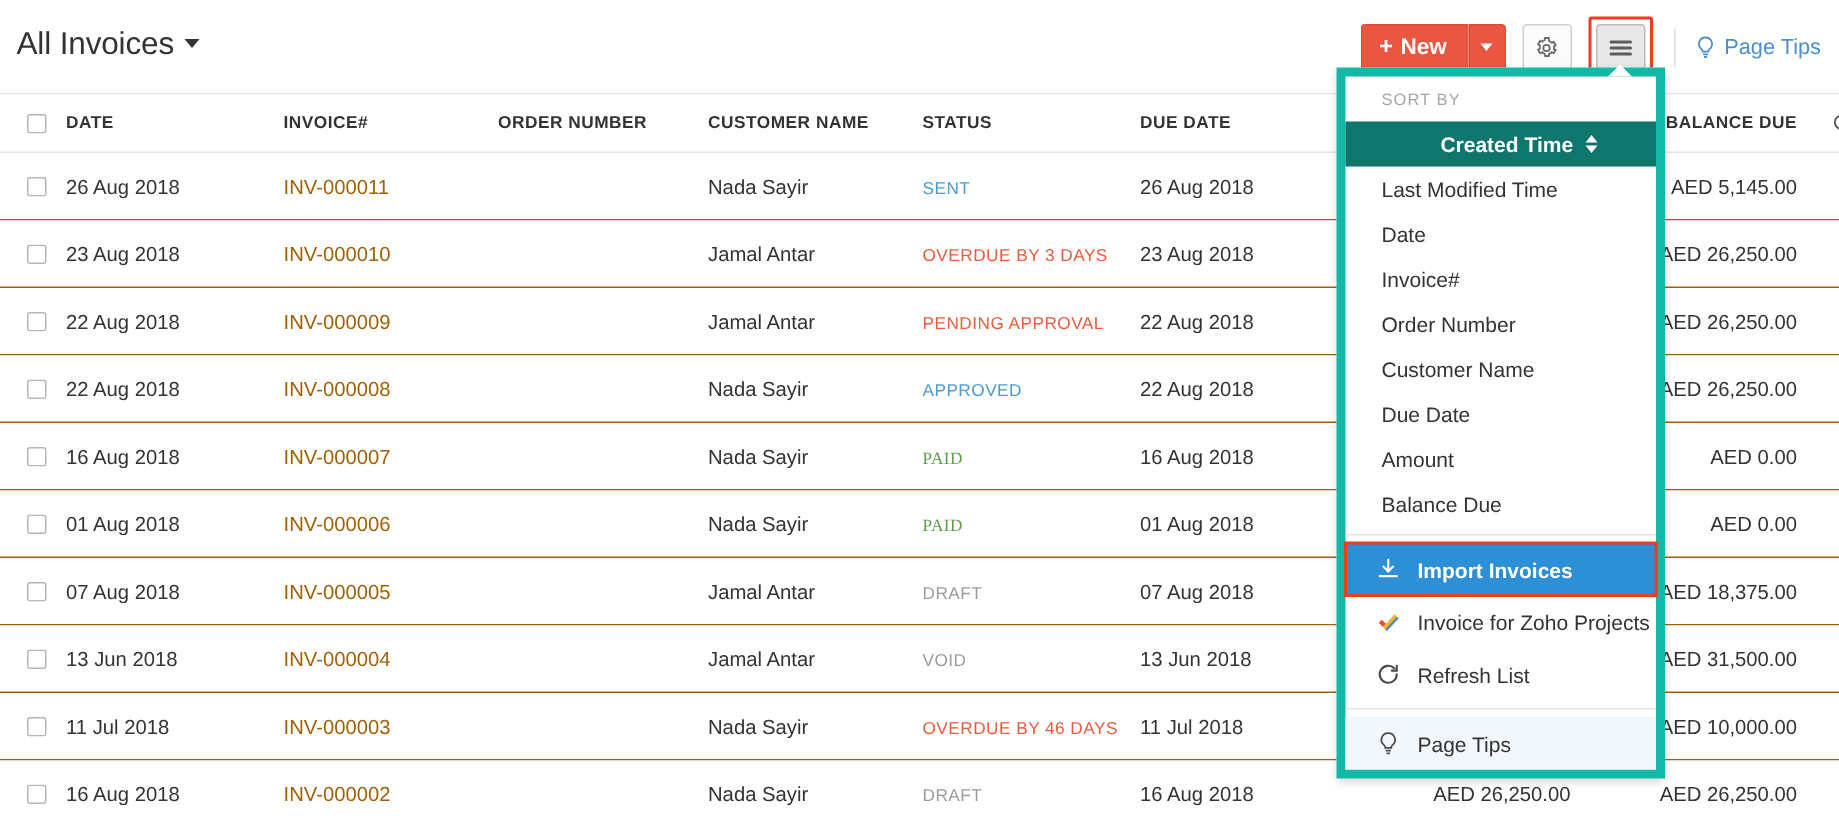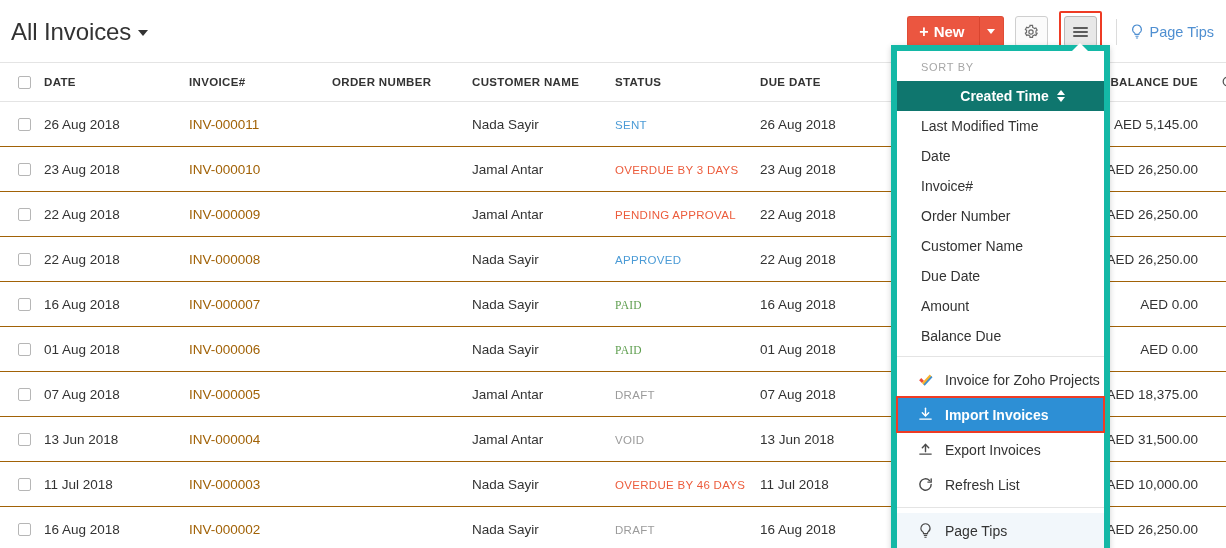--- a/index.html
+++ b/index.html
@@ -24,21 +24,21 @@
     position: absolute;
     left: 0; top: 0;
     width: 1226px;
     height: 63px;
     background: #ffffff;
     border-bottom: 1px solid #e4e4e4;
   }
   .view-title {
     position: absolute;
     left: 11px; top: 18px;
-    font-size: 24px;
+    font-size: 21px;
     color: #333333;
     letter-spacing: -0.1px;
   }
   .view-caret {
     display: inline-block;
     margin-left: 7px;
     vertical-align: 4px;
     width: 0; height: 0;
     border-left: 5px solid transparent;
     border-right: 5px solid transparent;
@@ -535,50 +535,40 @@
           <span>Amount</span>
         </div>
         <div class="menu-item">
           <span>Balance Due</span>
         </div>
       </div>
 
     <div class="menu-sep"></div>
 
     <div id="action-items">
+        <div class="menu-item with-icon highlighted">
+          <span class="mi-icon">
+            <svg width="17" height="17" viewBox="0 0 24 24" fill="none" stroke="#ffffff" stroke-width="2" stroke-linecap="round">
+              <path d="M12 3v10"></path>
+              <path d="M7.5 9.5L12 14l4.5-4.5"></path>
+              <path d="M4 18.5h16"></path>
+            </svg>
+          </span>
+          <span>Import Invoices</span>
+        </div>
         <div class="menu-item with-icon">
           <span class="mi-icon">
             <svg width="17" height="17" viewBox="0 0 24 24" fill="none">
               <path d="M3 13l4 4 3-3-4-4z" fill="#ef4c3a"></path>
               <path d="M7 17l3 3L21 8l-3-3z" fill="#f7b32b"></path>
               <path d="M10 20L21 8" stroke="#3f8fd2" stroke-width="2.4"></path>
             </svg>
           </span>
           <span>Invoice for Zoho Projects</span>
         </div>
-        <div class="menu-item with-icon highlighted">
-          <span class="mi-icon">
-            <svg width="17" height="17" viewBox="0 0 24 24" fill="none" stroke="#ffffff" stroke-width="2" stroke-linecap="round">
-              <path d="M12 3v10"></path>
-              <path d="M7.5 9.5L12 14l4.5-4.5"></path>
-              <path d="M4 18.5h16"></path>
-            </svg>
-          </span>
-          <span>Import Invoices</span>
-        </div>
-        <div class="menu-item with-icon">
-          <span class="mi-icon">
-            <svg width="17" height="17" viewBox="0 0 24 24" fill="none" stroke="#4a4a4a" stroke-width="2" stroke-linecap="round">
-              <path d="M12 15V5"></path>
-              <path d="M7.5 9.5L12 5l4.5 4.5"></path>
-              <path d="M4 18.5h16"></path>
-            </svg>
-          </span>
-          <span>Export Invoices</span>
-        </div>
         <div class="menu-item with-icon">
           <span class="mi-icon">
             <svg width="17" height="17" viewBox="0 0 24 24" fill="none" stroke="#4a4a4a" stroke-width="2" stroke-linecap="round">
               <path d="M20 12a8 8 0 1 1-2.4-5.7"></path>
               <path d="M20 4v4.6h-4.6"></path>
             </svg>
           </span>
           <span>Refresh List</span>
         </div>
         <div class="menu-sep"></div>

